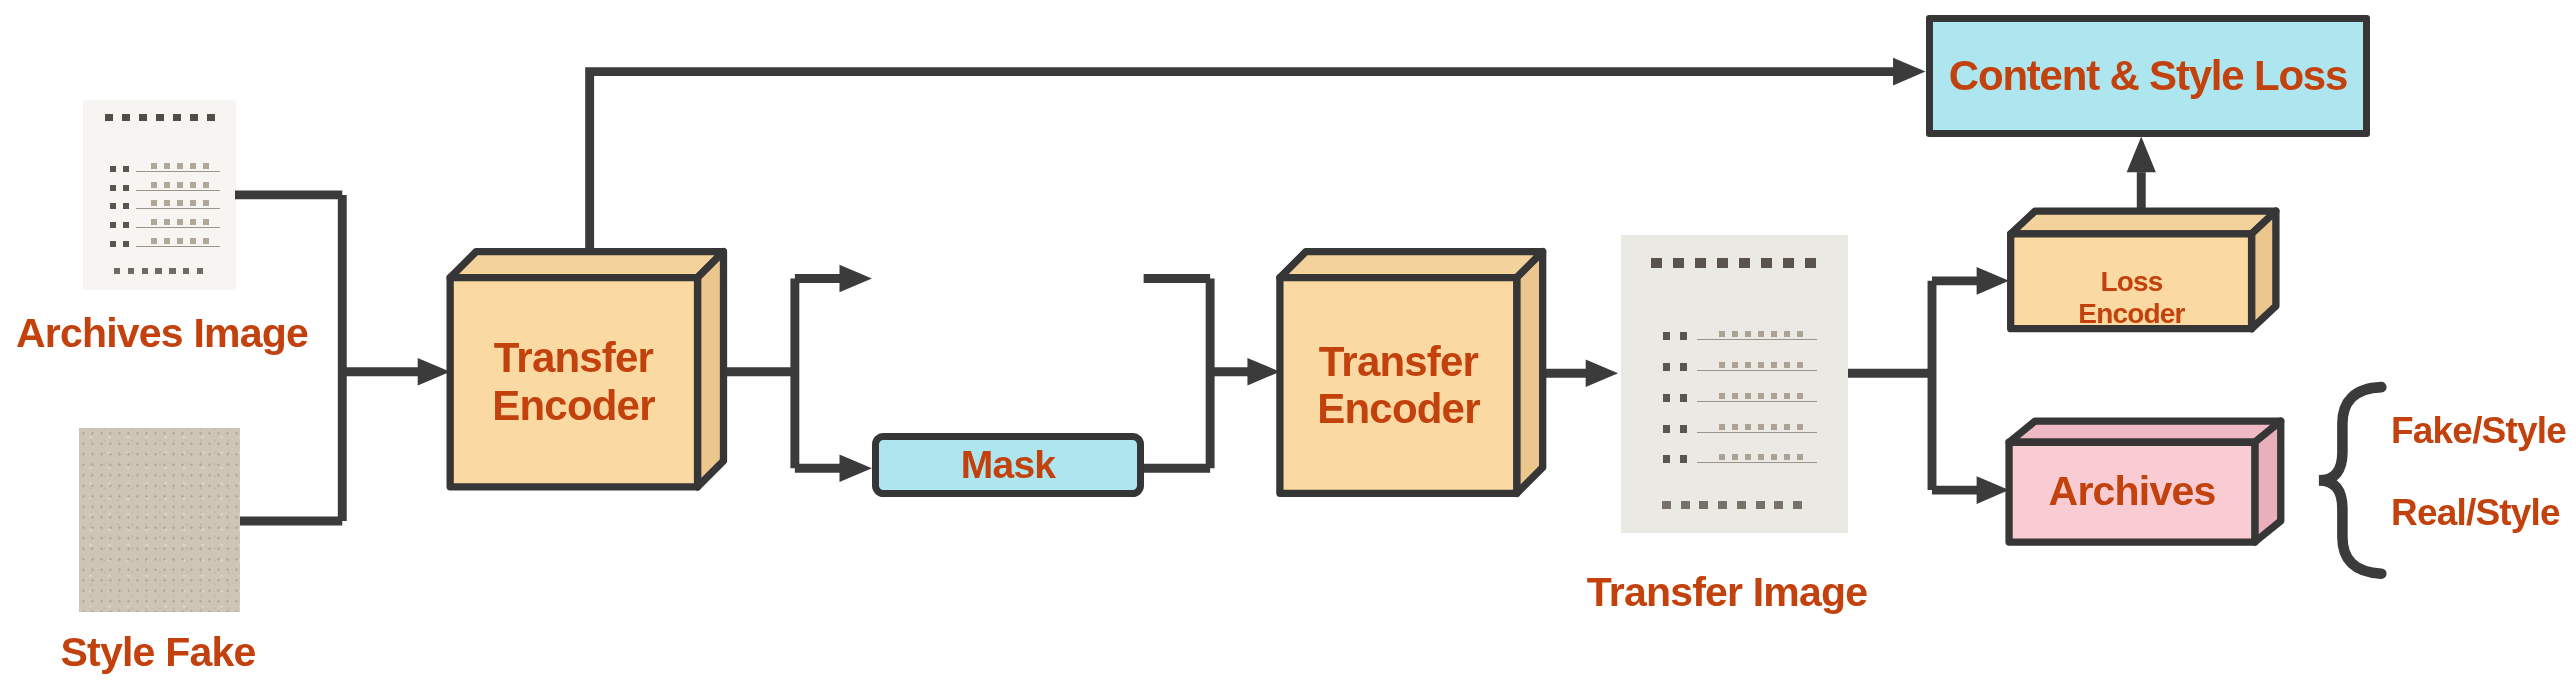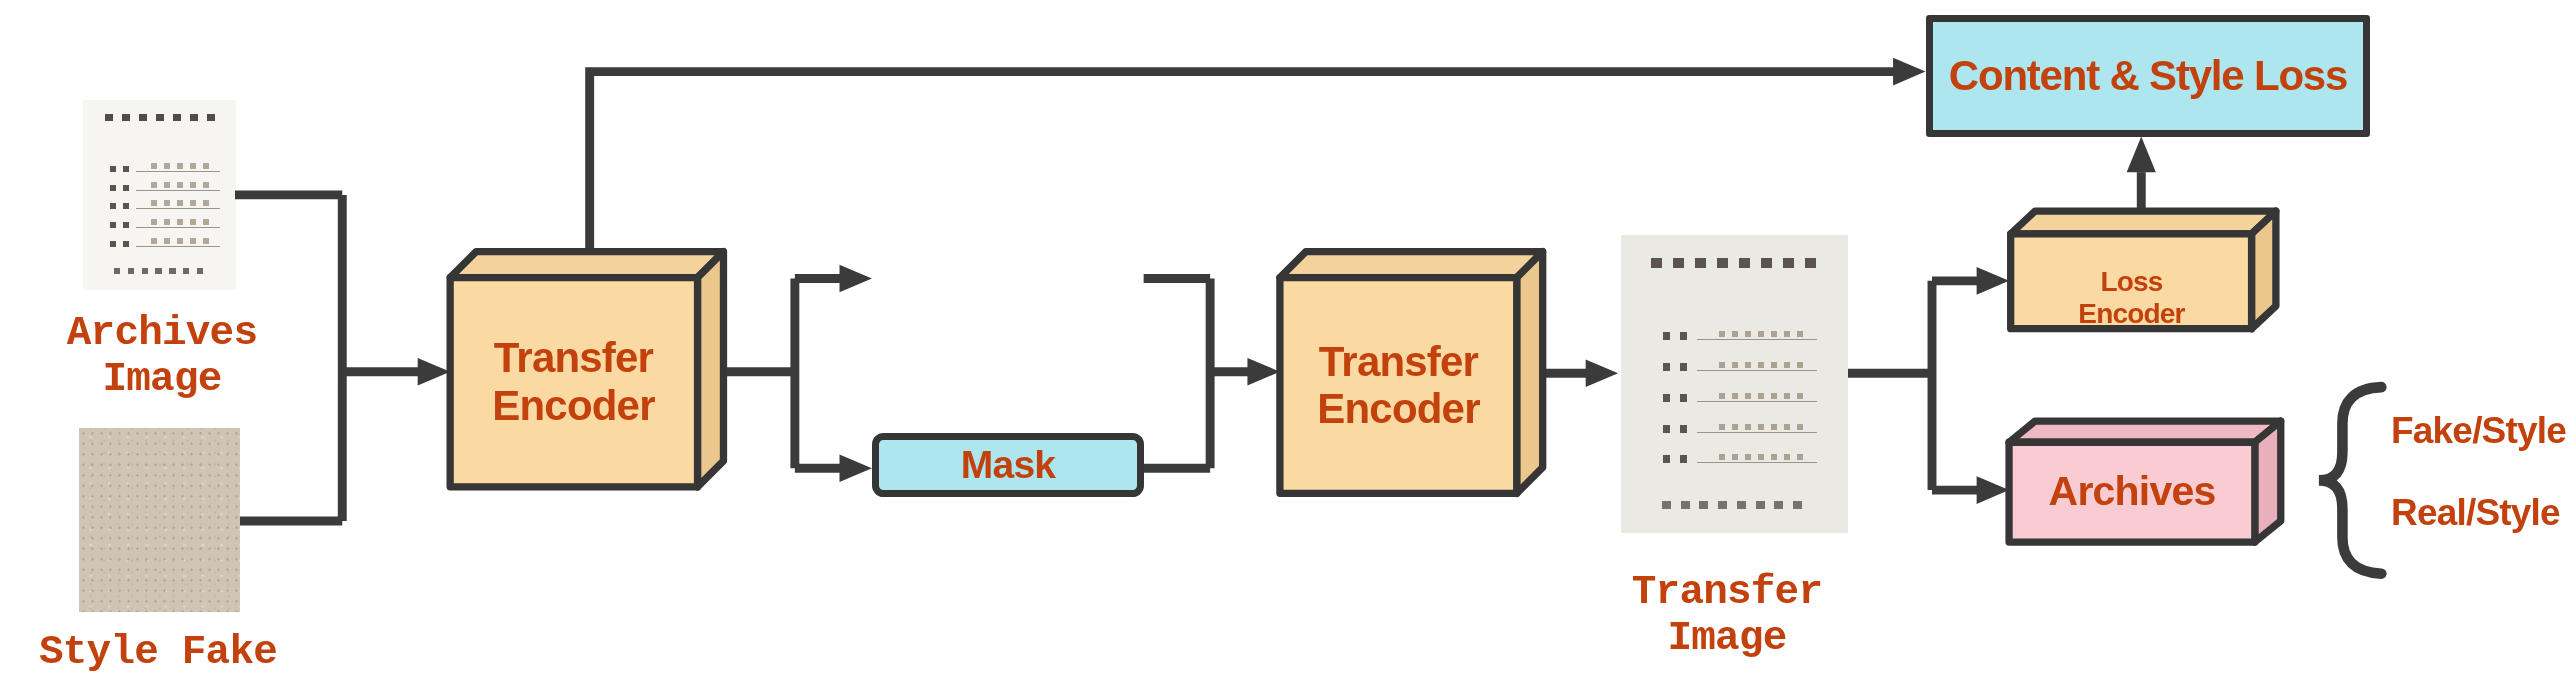--- a/index.html
+++ b/index.html
@@ -1,19 +1,19 @@
 <!DOCTYPE html>
 <html style="font-size:13px"><head>
 <meta charset="utf-8">
 <style>
   html,body{margin:0;padding:0;background:#ffffff;width:2576px;height:685px;overflow:hidden;}
   #canvas{position:relative;width:2576px;height:685px;font-family:"Liberation Sans","DejaVu Sans",sans-serif;color:#3b3b3b;}
   svg.layer{position:absolute;left:0;top:0;width:2576px;height:685px;}
   .lbl{position:absolute;font-weight:700;color:#c2410c;letter-spacing:-0.8px;}
-  .caption{text-align:center;font-size:41px;font-family:Liberation Mono, monospace;}
+  .caption{text-align:center;font-size:41px;}
   .node-text{display:flex;align-items:center;justify-content:center;text-align:center;white-space:pre-line;line-height:1.12;}
   .cyanbox{position:absolute;background:#ade6ef;border:7.3px solid #363636;box-sizing:border-box;display:flex;align-items:center;justify-content:center;}
   .rounded{border-radius:11.4px;}
   
   .doc{position:absolute;box-sizing:border-box;}
   .paper-a{background:#f6f5f1;box-shadow:0 0 1.6px rgba(0,0,0,0.15);}
   .paper-t{background:#ebe9e4;}
   .glyphrow{position:absolute;background:repeating-linear-gradient(90deg,#514c46 0 8px,transparent 8px 17px);}
   .glyphrow.light{background:repeating-linear-gradient(90deg,#6f6a62 0 6.5px,transparent 6.5px 13.8px);}
   .glyphrow.big{background:repeating-linear-gradient(90deg,#5a544c 0 10.5px,transparent 10.5px 22px);}

